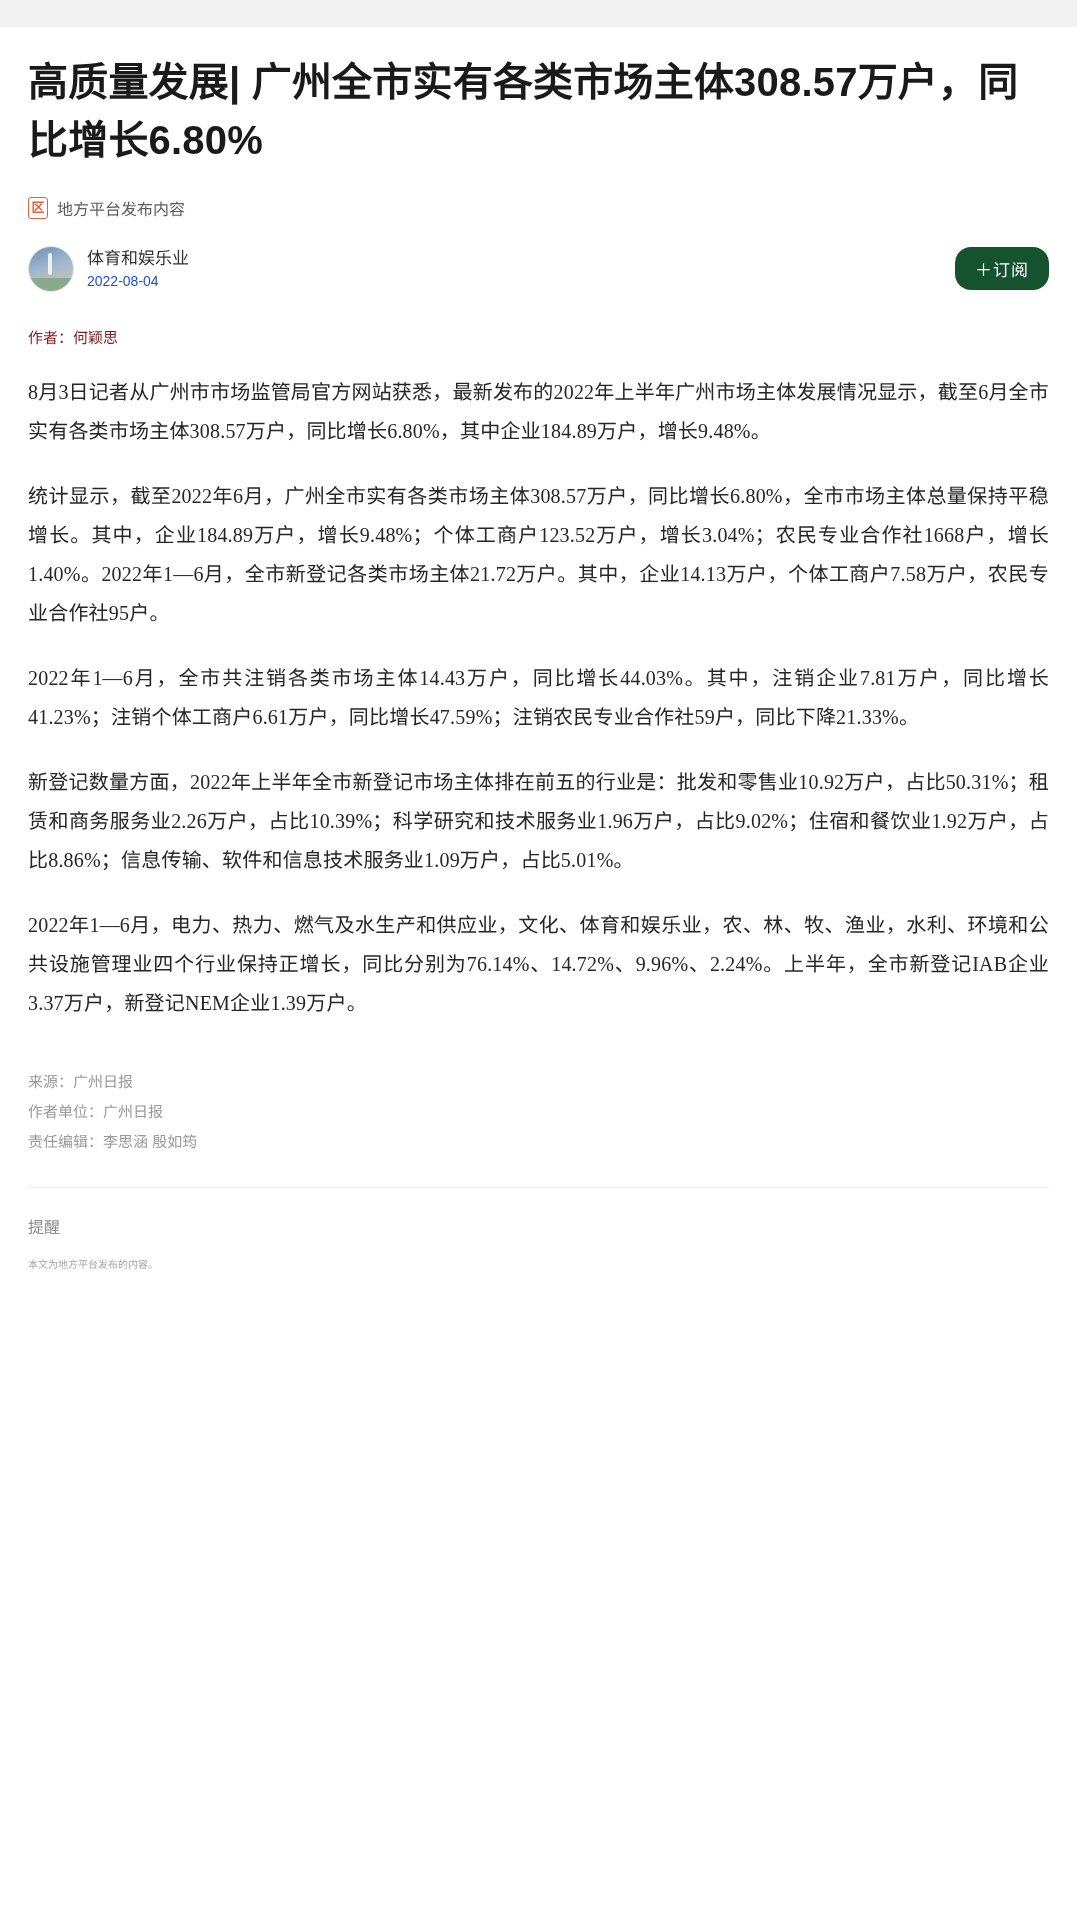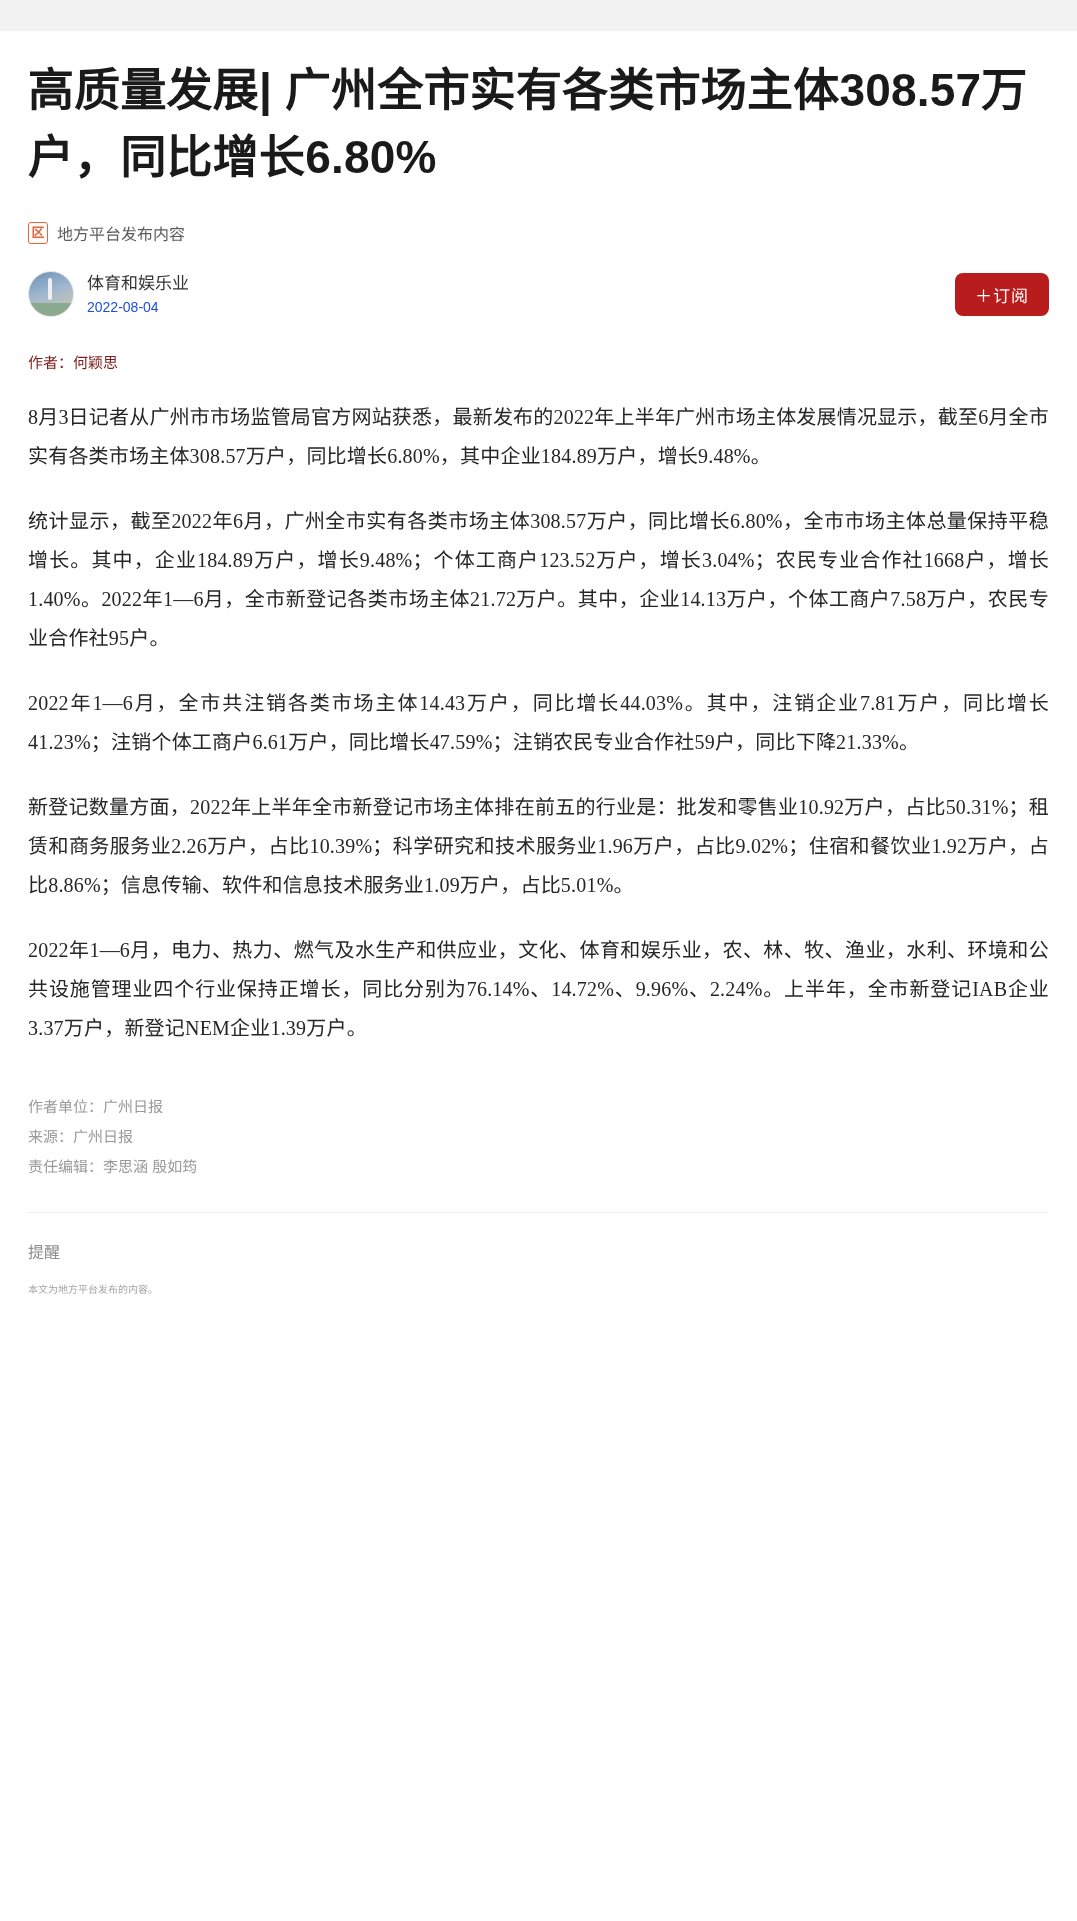--- a/index.html
+++ b/index.html
@@ -14,21 +14,21 @@
   .page {
     width: 1077px;
     min-height: 1921px;
     margin: 0 auto;
     background: #ffffff;
     box-sizing: border-box;
     padding: 0 28px;
     position: relative;
   }
   .title {
-    font-size: 46px;
+    font-size: 40px;
     line-height: 1.45;
     font-weight: bold;
     color: #1a1a1a;
     padding-top: 26px;
     letter-spacing: 0.2px;
   }
   .badge-row {
     display: flex;
     align-items: center;
     margin-top: 26px;
@@ -93,25 +93,25 @@
     font-size: 17px;
     color: #333;
     line-height: 1.3;
   }
   .author-date {
     font-size: 14px;
     color: #1d4ed8;
     margin-top: 3px;
   }
   .subscribe-btn {
-    background: #b91c1c;
+    background: #14532d;
     color: #fff;
     font-size: 17px;
     border: none;
-    border-radius: 8px;
+    border-radius: 16px;
     padding: 9px 20px;
     cursor: pointer;
     font-family: inherit;
     letter-spacing: 1px;
   }
   .writer {
     font-size: 15px;
     color: #7f1d1d;
     margin-top: 34px;
   }
@@ -178,22 +178,22 @@
 
   <div class="body-text">
     <p class="para">8月3日记者从广州市市场监管局官方网站获悉，最新发布的2022年上半年广州市场主体发展情况显示，截至6月全市实有各类市场主体308.57万户，同比增长6.80%，其中企业184.89万户，增长9.48%。</p>
     <p class="para">统计显示，截至2022年6月，广州全市实有各类市场主体308.57万户，同比增长6.80%，全市市场主体总量保持平稳增长。其中，企业184.89万户，增长9.48%；个体工商户123.52万户，增长3.04%；农民专业合作社1668户，增长1.40%。2022年1—6月，全市新登记各类市场主体21.72万户。其中，企业14.13万户，个体工商户7.58万户，农民专业合作社95户。</p>
     <p class="para">2022年1—6月，全市共注销各类市场主体14.43万户，同比增长44.03%。其中，注销企业7.81万户，同比增长41.23%；注销个体工商户6.61万户，同比增长47.59%；注销农民专业合作社59户，同比下降21.33%。</p>
     <p class="para">新登记数量方面，2022年上半年全市新登记市场主体排在前五的行业是：批发和零售业10.92万户，占比50.31%；租赁和商务服务业2.26万户，占比10.39%；科学研究和技术服务业1.96万户，占比9.02%；住宿和餐饮业1.92万户，占比8.86%；信息传输、软件和信息技术服务业1.09万户，占比5.01%。</p>
     <p class="para">2022年1—6月，电力、热力、燃气及水生产和供应业，文化、体育和娱乐业，农、林、牧、渔业，水利、环境和公共设施管理业四个行业保持正增长，同比分别为76.14%、14.72%、9.96%、2.24%。上半年，全市新登记IAB企业3.37万户，新登记NEM企业1.39万户。</p>
   </div>
 
   <div class="meta-block">
+    <div class="meta-line">来源：广州日报</div>
     <div class="meta-line">作者单位：广州日报</div>
-    <div class="meta-line">来源：广州日报</div>
     <div class="meta-line">责任编辑：李思涵 殷如筠</div>
   </div>
 
   <div class="divider"></div>
 
   <div class="footer">
     <div class="footer-title">提醒</div>
     <div class="footer-note">本文为地方平台发布的内容。</div>
   </div>
 

